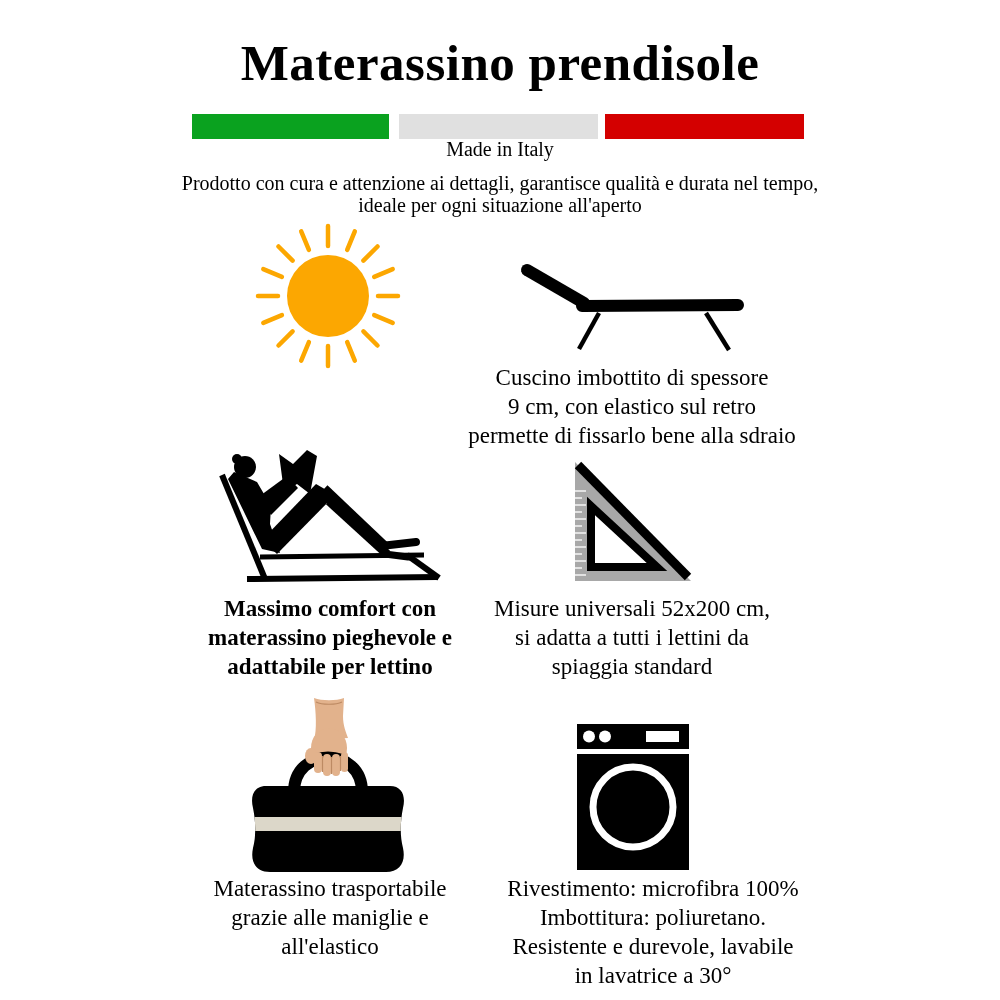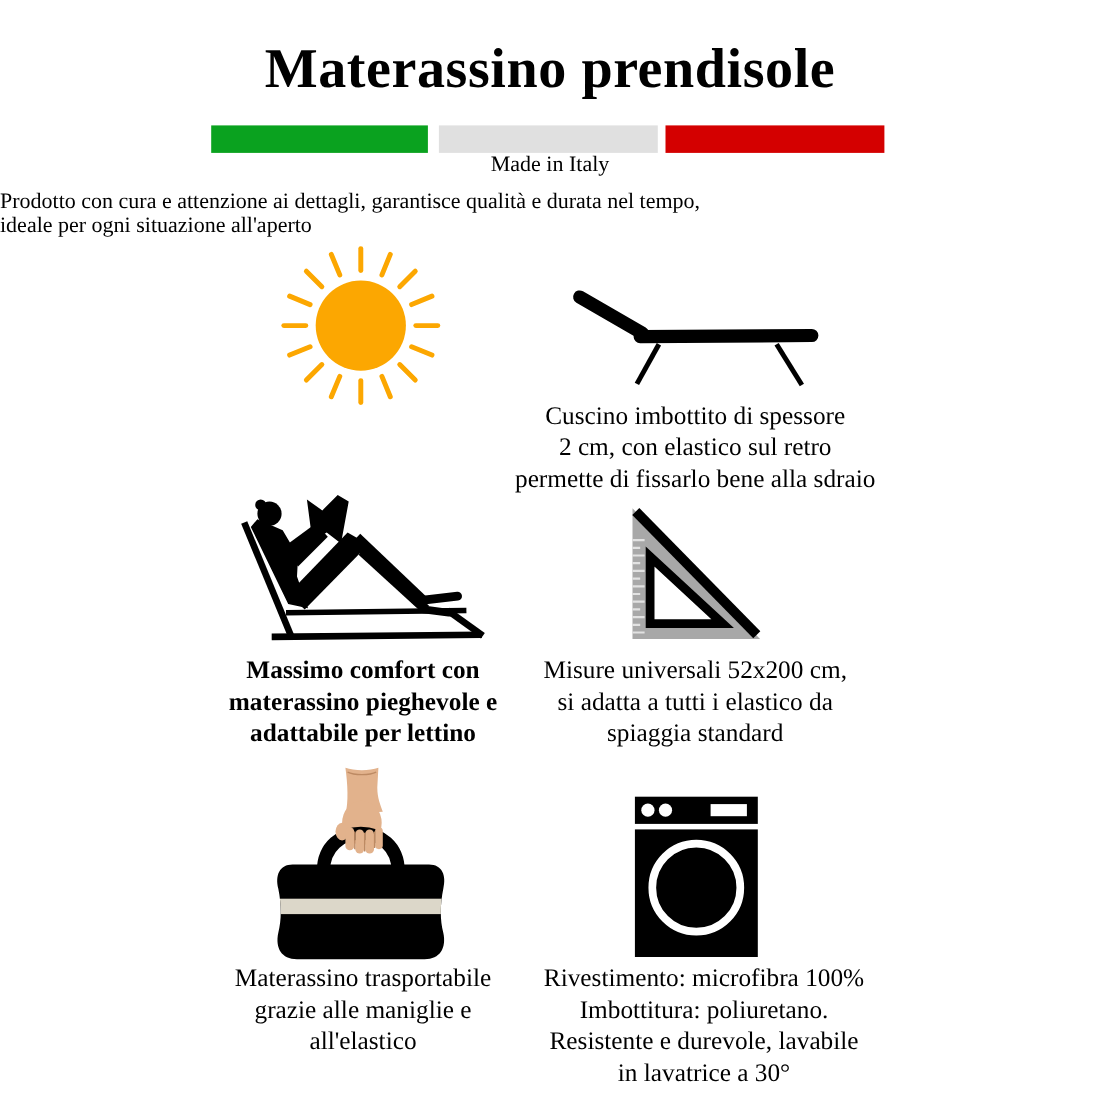--- a/index.html
+++ b/index.html
@@ -11,34 +11,34 @@
     position:absolute;top:10px;left:0;width:100%;margin:0;
     text-align:center;font-size:51px;font-weight:bold;letter-spacing:0.5px;
   }
   .flag{position:absolute;top:90px;left:192px;width:612px;height:25px;display:flex;}
   .flag .seg{height:100%;}
   .seg-green{width:197px;margin-right:10px;}
   .seg-white{width:199px;margin-right:7px;}
   .seg-red{width:199px;}
   .made-in{position:absolute;top:114px;left:0;width:100%;text-align:center;font-size:20px;}
   .subtitle{
-    position:absolute;top:148px;left:0;width:100%;
+    position:absolute;top:148px;left:0;width:100%;text-align:center;
     font-size:20px;line-height:22px;white-space:pre-line;
   }
   .caption{
     position:absolute;text-align:center;font-size:23px;line-height:29px;
     white-space:pre-line;
   }
   .icon{position:absolute;}
   .cap-0{left:130px;top:346px;width:400px;}
   .cap-1{left:432px;top:339px;width:400px;}
   .cap-2{left:130px;top:570px;width:400px;font-weight:bold;}
   .cap-3{left:432px;top:570px;width:400px;}
   .cap-4{left:130px;top:850px;width:400px;}
-  .cap-5{left:440px;top:850px;width:400px;}
+  .cap-5{left:453px;top:850px;width:400px;}
   .ic-sun{left:253px;top:197px;}
   .ic-lounger{left:518px;top:237px;}
   .ic-person{left:213px;top:424px;}
   .ic-ruler{left:569px;top:437px;}
   .ic-bag{left:248px;top:672px;}
   .ic-washer{left:577px;top:700px;}
 </style>
 </head>
 <body>
 
@@ -84,21 +84,21 @@
     <svg width="230" height="92" viewBox="0 0 230 92" aria-hidden="true">
       <g stroke="#000">
         <line x1="9" y1="9" x2="66" y2="42" stroke-width="12" stroke-linecap="round"></line>
         <line x1="64" y1="45" x2="220" y2="44" stroke-width="12" stroke-linecap="round"></line>
         <line x1="81" y1="52" x2="61" y2="88" stroke-width="4.5"></line>
         <line x1="188" y1="52" x2="211" y2="89" stroke-width="4.5"></line>
       </g>
     </svg>
   </div>
   <div class="caption cap-1">Cuscino imbottito di spessore
-2 cm, con elastico sul retro
+9 cm, con elastico sul retro
 permette di fissarlo bene alla sdraio</div>
 
   <div class="icon ic-person">
     <svg width="235" height="145" viewBox="0 0 235 145" aria-hidden="true">
       <g stroke="#000">
         <line x1="9" y1="27" x2="52" y2="131" stroke-width="6"></line>
         <line x1="47" y1="109" x2="211" y2="107" stroke-width="5"></line>
         <line x1="34" y1="131" x2="225" y2="129" stroke-width="6"></line>
         <line x1="194" y1="107" x2="226" y2="130" stroke-width="6"></line>
       </g>
@@ -136,21 +136,21 @@
           <line x1="6" y1="79" x2="13" y2="79"></line>
         <line x1="6" y1="86" x2="17" y2="86"></line>
           <line x1="6" y1="93" x2="13" y2="93"></line>
         <line x1="6" y1="100" x2="17" y2="100"></line>
           <line x1="6" y1="107" x2="13" y2="107"></line>
         <line x1="6" y1="114" x2="17" y2="114"></line>
       </g>
     </svg>
   </div>
   <div class="caption cap-3">Misure universali 52x200 cm,
-si adatta a tutti i elastico da
+si adatta a tutti i lettini da
 spiaggia standard</div>
 
   <div class="icon ic-bag">
     <svg width="165" height="178" viewBox="0 0 165 178" aria-hidden="true">
       <defs>
         <clipPath id="bagclip">
           <path d="M18,90 C6,90 2,100 5,112 C8,127 8,140 5,152 C2,166 8,176 22,176 L138,176 C152,176 158,166 155,152 C152,140 152,127 155,112 C158,100 154,90 142,90 Z"></path>
         </clipPath>
       </defs>
       <g style="fill: rgb(226, 178, 140);">

